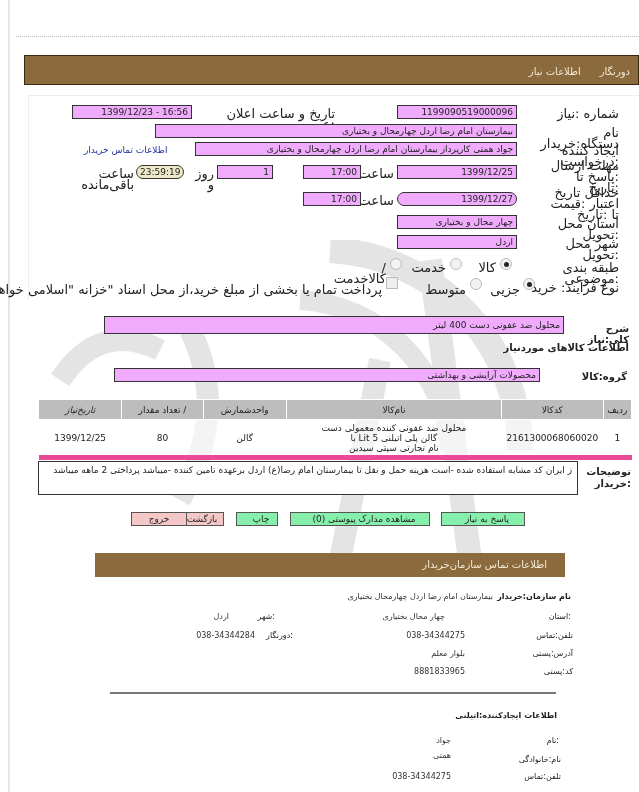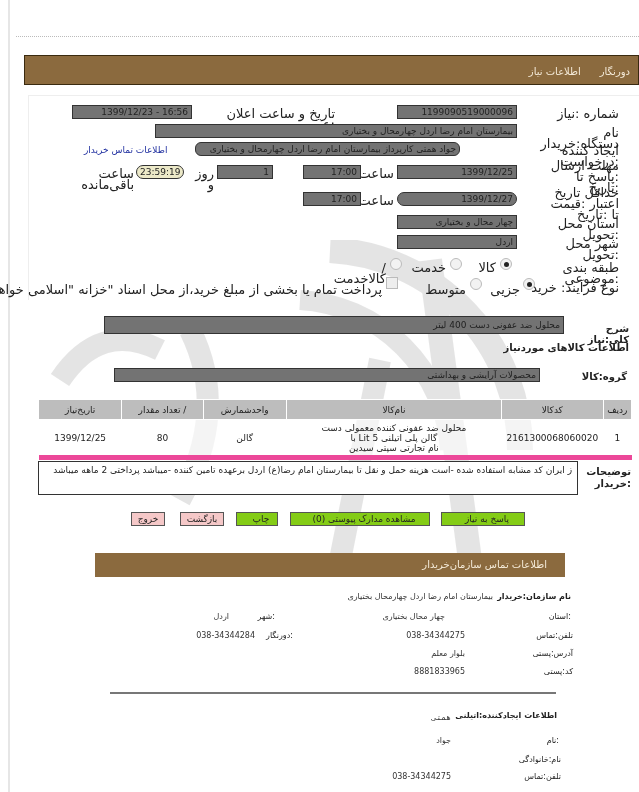--- a/index.html
+++ b/index.html
@@ -7,35 +7,35 @@
   body { font-family: "DejaVu Sans", sans-serif; font-size: 9px; color: #222; position: relative; }
   .left-rule { position: absolute; left: 8px; top: 0; width: 2px; height: 792px; background: #e6e6e6; }
   .dotted-rule { position: absolute; left: 16px; right: 0; top: 36px; border-top: 1px dotted #bbb; }
   .watermark { position: absolute; left: 0; top: 240px; width: 639px; height: 330px; pointer-events: none; opacity: .22; }
   .header-bar { position: absolute; left: 24px; top: 55px; width: 615px; height: 30px; background: #8b6a3e; border: 1px solid #3a2a10; direction: rtl; }
   .header-bar .tab { color: #f4ead8; font-size: 10px; display: inline-block; margin-top: 10px; }
   .header-bar .tab.t1 { margin-right: 8px; }
   .header-bar .tab.t2 { margin-right: 16px; }
   .panel { position: absolute; left: 28px; top: 95px; width: 611px; height: 205px; border-top: 1px solid #eee; border-left: 1px solid #eee; }
   .lbl { position: absolute; direction: rtl; text-align: right; font-size: 13px; color: #222; line-height: 11px; }
-  .box { position: absolute; border: 1px solid #333; background: #737373; height: 14px; direction: rtl; text-align: right; padding: 0 3px; font-size: 9px; line-height: 12px; white-space: nowrap; overflow: hidden; }
+  .box { position: absolute; border: 1px solid #333; background: #f0abfc; height: 14px; direction: rtl; text-align: right; padding: 0 3px; font-size: 9px; line-height: 12px; white-space: nowrap; overflow: hidden; }
   .box.ltr { direction: ltr; text-align: right; font-family: "DejaVu Sans", sans-serif; }
   .box.timer { background: #ece9c8; text-align: center; }
   .link { position: absolute; color: #2030a0; direction: rtl; font-size: 9px; }
   .radio { position: absolute; width: 12px; height: 12px; border-radius: 50%; border: 1px solid #bbb; background: #f2f2f2; }
   .radio.on::after { content: ""; position: absolute; left: 3px; top: 3px; width: 5px; height: 5px; border-radius: 50%; background: #222; }
   .check { position: absolute; width: 12px; height: 12px; border: 1px solid #bbb; background: #eee; }
   .bold { font-weight: bold; font-size: 10px; }
   table.items { position: absolute; left: 38px; top: 399px; width: 594px; border-collapse: collapse; direction: rtl; font-size: 9px; }
   table.items th { background: #bdbdbd; color: #222; font-weight: normal; height: 20px; border: 1px solid #fff; }
   table.items td { text-align: center; height: 38px; border-bottom: 5px solid #ec4899; background: rgba(255,255,255,.6); }
   table.items td.name { line-height: 10px; }
   .notes-box { position: absolute; left: 38px; top: 461px; width: 540px; height: 34px; border: 1px solid #333; direction: rtl; text-align: right; padding: 3px 5px; font-size: 9px; line-height: 11px; background: #fff; }
   .btn { position: absolute; height: 14px; border: 1px solid #555; font-size: 9px; line-height: 12px; text-align: center; direction: rtl; }
-  .btn.green { background: #84cc16; padding-left: 8px; }
+  .btn.green { background: #86efac; padding-left: 8px; }
   .btn.pink { background: #f5c8c8; }
   .contact-bar { position: absolute; left: 95px; top: 553px; width: 470px; height: 24px; background: #8b6a3e; direction: rtl; }
   .contact-bar span { color: #f4ead8; font-size: 10px; position: absolute; right: 18px; top: 6px; }
   .c-lbl { position: absolute; direction: rtl; text-align: right; font-size: 8px; color: #222; }
   .c-val { position: absolute; direction: rtl; text-align: right; font-size: 8px; color: #333; }
   .c-val.ltr { direction: ltr; }
   .sep { position: absolute; left: 110px; top: 692px; width: 446px; height: 2px; background: #777; }
 </style>
 </head>
 <body>
@@ -61,21 +61,21 @@
 
 <div class="lbl" style="right:20px;top:108px;width:70px;">شماره :نیاز</div>
 <div class="box ltr" style="left:397px;top:105px;width:120px;">1199090519000096</div>
 <div class="lbl" style="left:195px;top:108px;width:140px;">تاریخ و ساعت اعلان :عمومی</div>
 <div class="box ltr" style="left:72px;top:105px;width:120px;">1399/12/23 - 16:56</div>
 
 <div class="lbl" style="right:20px;top:127px;width:80px;">نام دستگاه:خریدار</div>
 <div class="box" style="left:155px;top:124px;width:362px;">بیمارستان امام رضا اردل چهارمحال و بختیاری</div>
 
 <div class="lbl" style="right:20px;top:145px;width:95px;">ایجاد کننده :درخواست</div>
-<div class="box" style="left:195px;top:142px;width:265px;border-radius:6px;">جواد همتی کارپرداز بیمارستان امام رضا اردل چهارمحال و بختیاری</div>
+<div class="box" style="left:195px;top:142px;width:322px;">جواد همتی کارپرداز بیمارستان امام رضا اردل چهارمحال و بختیاری</div>
 <div class="link" style="left:84px;top:145px;">اطلاعات تماس خریدار</div>
 
 <div class="lbl" style="right:20px;top:160px;width:70px;">مهلت ارسال :پاسخ تا :تاریخ</div>
 <div class="box ltr" style="left:397px;top:165px;width:120px;">1399/12/25</div>
 <div class="lbl" style="left:362px;top:168px;width:32px;">ساعت</div>
 <div class="box ltr" style="left:303px;top:165px;width:58px;">17:00</div>
 <div class="box ltr" style="left:217px;top:165px;width:56px;">1</div>
 <div class="lbl" style="left:186px;top:168px;width:28px;">روز و</div>
 <div class="box ltr timer" style="left:136px;top:165px;width:48px;border-radius:7px;">23:59:19</div>
 <div class="lbl" style="left:50px;top:168px;width:84px;">ساعت باقی‌مانده</div>
@@ -116,21 +116,21 @@
 <div class="box" style="left:114px;top:368px;width:426px;">محصولات آرایشی و بهداشتی</div>
 
 <table class="items">
   <thead>
     <tr>
       <th style="width:28px;margin-left:7px;">ردیف</th>
       <th style="width:100px;">کدکالا</th>
       <th style="width:212px;">نام‌کالا</th>
       <th style="width:82px;">واحدشمارش</th>
       <th style="width:80px;">/ تعداد مقدار</th>
-      <th style="width:82px;">تاریخ‌نیاز</th>
+      <th style="width:82px;font-style:italic;">تاریخ‌نیاز</th>
     </tr>
   </thead>
   <tbody>
     <tr>
       <td>1</td>
       <td>2161300068060020</td>
       <td class="name">
         <div>محلول ضد عفونی کننده معمولی دست</div>
         <div>گالن پلی اتیلنی 5 Lit با</div>
         <div>نام تجارتی سپتی سیدین</div>
@@ -142,21 +142,21 @@
   </tbody>
 </table>
 
 <div class="lbl bold" style="right:8px;top:466px;width:52px;line-height:12px;">توضیحات :خریدار</div>
 <div class="notes-box">ز ایران کد مشابه استفاده شده -است هزینه حمل و نقل تا  بیمارستان امام رضا(ع) اردل برعهده تامین کننده  -میباشد پرداختی 2 ماهه میباشد</div>
 
 <div class="btn green" style="left:441px;top:512px;width:84px;">پاسخ به نیاز</div>
 <div class="btn green" style="left:290px;top:512px;width:140px;">مشاهده مدارک پیوستی (0)</div>
 <div class="btn green" style="left:236px;top:512px;width:42px;">چاپ</div>
 <div class="btn pink" style="left:180px;top:512px;width:44px;">بازگشت</div>
-<div class="btn pink" style="left:131px;top:512px;width:34px;">خروج</div>
+<div class="btn pink" style="left:131px;top:512px;width:56px;">خروج</div>
 
 <div class="contact-bar">
   <span>اطلاعات تماس سازمان‌خریدار</span>
 </div>
 
 <div class="c-lbl" style="right:68px;top:592px;font-weight:bold;">نام سازمان:خریدار</div>
 <div class="c-val" style="right:146px;top:592px;">بیمارستان امام رضا اردل چهارمحال بختیاری</div>
 
 <div class="c-lbl" style="right:68px;top:612px;">:استان</div>
 <div class="c-val" style="right:194px;top:612px;text-align:right;">چهار محال بختیاری</div>
@@ -175,16 +175,16 @@
 <div class="c-val ltr" style="right:174px;top:667px;">8881833965</div>
 
 <div class="sep"></div>
 
 <div class="c-lbl" style="right:82px;top:711px;font-weight:bold;">اطلاعات ایجادکننده:اتیلنی</div>
 
 <div class="c-lbl" style="right:80px;top:736px;">:نام</div>
 <div class="c-val" style="right:188px;top:736px;">جواد</div>
 
 <div class="c-lbl" style="right:78px;top:755px;">نام:خانوادگی</div>
-<div class="c-val" style="right:188px;top:713px;font-family:Liberation Mono, monospace;">همتی</div>
+<div class="c-val" style="right:188px;top:751px;">همتی</div>
 
 <div class="c-lbl" style="right:78px;top:772px;">تلفن:تماس</div>
 <div class="c-val ltr" style="right:188px;top:772px;">038-34344275</div>
 
 </body></html>

